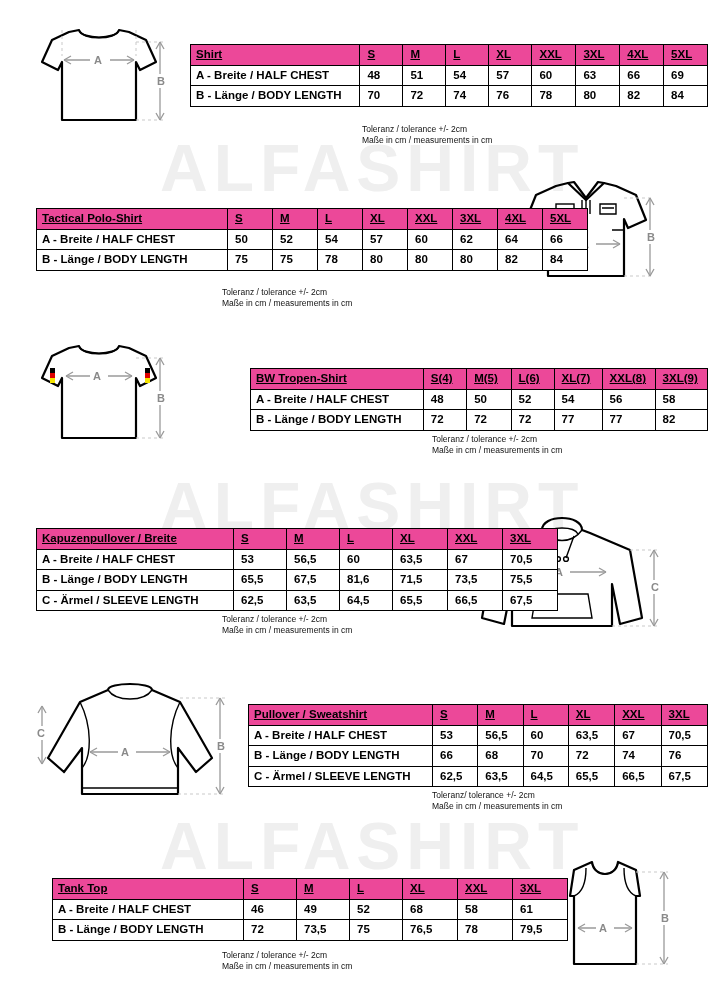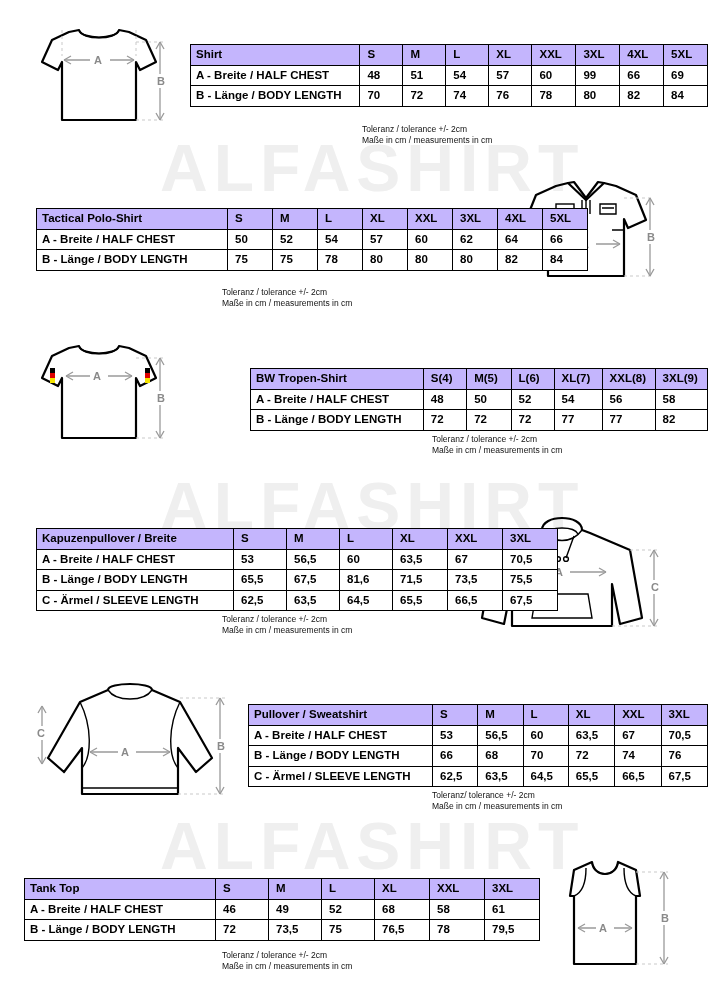--- a/index.html
+++ b/index.html
@@ -35,21 +35,21 @@
     font-size:11.5px;
   }
   .tbl td,.tbl th{
     border:1px solid #000;
     padding:2px 5px;
     text-align:left;
     font-weight:bold;
     white-space:nowrap;
     line-height:1.35;
   }
-  .tbl .hdr td{background:#c4b5fd;}
+  .tbl .hdr td{background:#ec4899;text-decoration:underline;}
   .tbl td.num{text-align:left;padding-left:7px;}
   .tbl td.lbl{padding-left:5px;}
   .cap{
     position:absolute;
     font-size:8.5px;
     line-height:1.35;
     z-index:2;
     color:#111;
   }
   .cap div{white-space:nowrap;}
@@ -106,21 +106,21 @@
       <td class="num" style="width:32px;">4XL</td>
       <td class="num" style="width:32px;">5XL</td>
     </tr>
     <tr>
       <td class="lbl">A -  Breite / HALF CHEST</td>
       <td class="num">48</td>
       <td class="num">51</td>
       <td class="num">54</td>
       <td class="num">57</td>
       <td class="num">60</td>
-      <td class="num">99</td>
+      <td class="num">63</td>
       <td class="num">66</td>
       <td class="num">69</td>
     </tr>
     <tr>
       <td class="lbl">B -  Länge / BODY LENGTH</td>
       <td class="num">70</td>
       <td class="num">72</td>
       <td class="num">74</td>
       <td class="num">76</td>
       <td class="num">78</td>
@@ -385,21 +385,21 @@
       <td class="num">66,5</td>
       <td class="num">67,5</td>
     </tr>
   </tbody>
     </table>
   <div class="cap" style="left:432px;top:790px;">
     <div>Toleranz/ tolerance +/- 2cm</div>
     <div>Maße in cm / measurements in cm</div>
   </div>
 
-  <table class="tbl" style="left:24px;top:878px;">
+  <table class="tbl" style="left:52px;top:878px;">
     <tbody>
         <tr class="hdr">
       <td class="lbl" style="width:180px;">Tank Top</td>
       <td class="num" style="width:40px;">S</td>
       <td class="num" style="width:40px;">M</td>
       <td class="num" style="width:40px;">L</td>
       <td class="num" style="width:42px;">XL</td>
       <td class="num" style="width:42px;">XXL</td>
       <td class="num" style="width:42px;">3XL</td>
     </tr>

